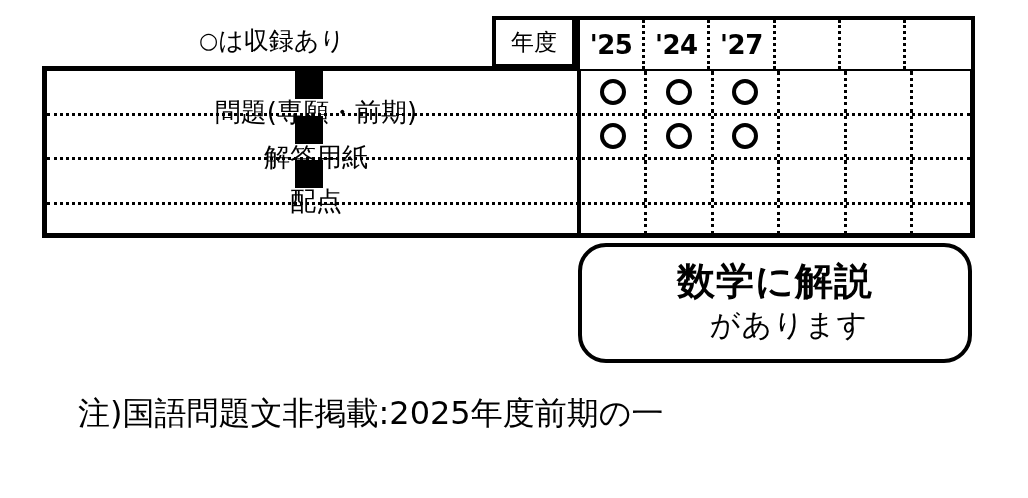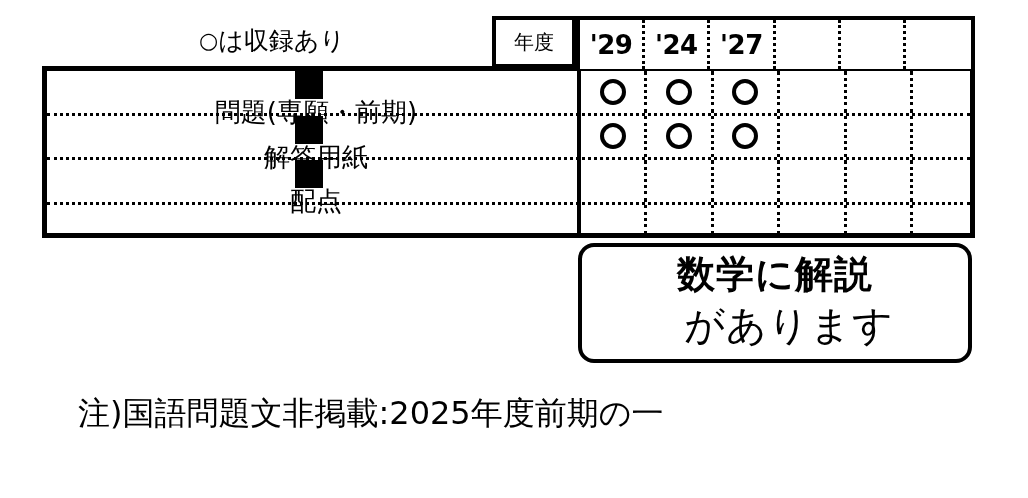--- a/index.html
+++ b/index.html
@@ -39,21 +39,21 @@
     left: 492px;
     top: 16px;
     width: 84px;
     height: 52px;
     box-sizing: border-box;
     border: 4px solid #000;
     background: #fff;
     display: flex;
     align-items: center;
     justify-content: center;
-    font-size: 20px;
+    font-size: 23px;
     line-height: 1;
     z-index: 4;
   }
 
   
   .year-header {
     position: absolute;
     left: 576px;
     top: 16px;
     width: 399px;
@@ -169,36 +169,36 @@
 
   
   .callout {
     position: absolute;
     left: 578px;
     top: 243px;
     width: 394px;
     height: 120px;
     box-sizing: border-box;
     border: 4px solid #000;
-    border-radius: 16px;
+    border-radius: 28px;
     background: #fff;
     display: flex;
     flex-direction: column;
     align-items: center;
     justify-content: center;
     z-index: 5;
   }
   .callout-line1 {
     font-size: 38px;
     font-weight: bold;
     line-height: 1.05;
     letter-spacing: 1px;
   }
   .callout-line2 {
-    font-size: 40px;
+    font-size: 30px;
     line-height: 1.3;
     letter-spacing: 1px;
     margin-top: 4px;
     margin-left: 28px;
   }
 
   
   .footnote {
     position: absolute;
     left: 43px;
@@ -216,21 +216,21 @@
 <div class="legend">
   <span class="legend-mark">○</span><span>は収録あり</span>
 </div>
 
 <div class="year-label-box">
   <span>年度</span>
 </div>
 
 <div class="year-header">
   <div class="ycell">
-      <span>'29</span>
+      <span>'25</span>
     </div>
   <div class="ycell">
       <span>'24</span>
     </div>
   <div class="ycell">
       <span>'27</span>
     </div>
   <div class="ycell">
       <span></span>
     </div>

